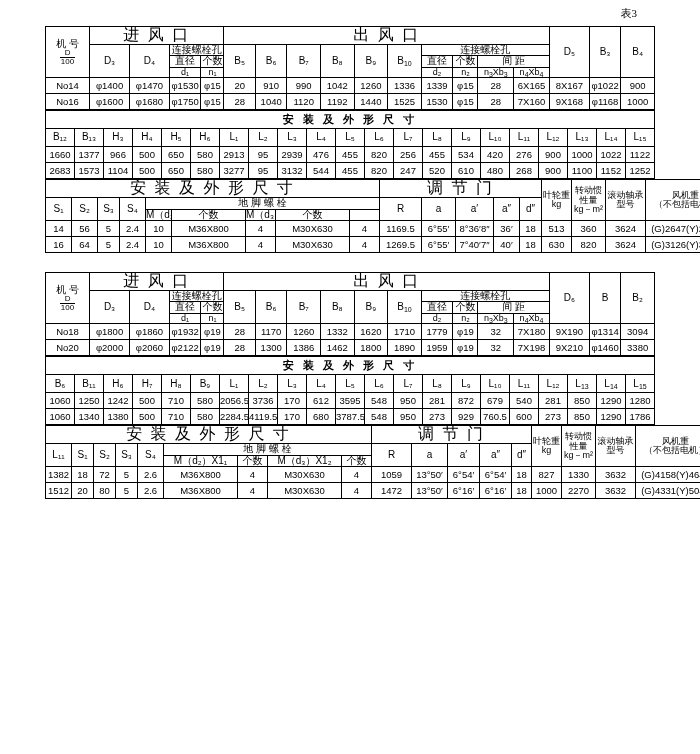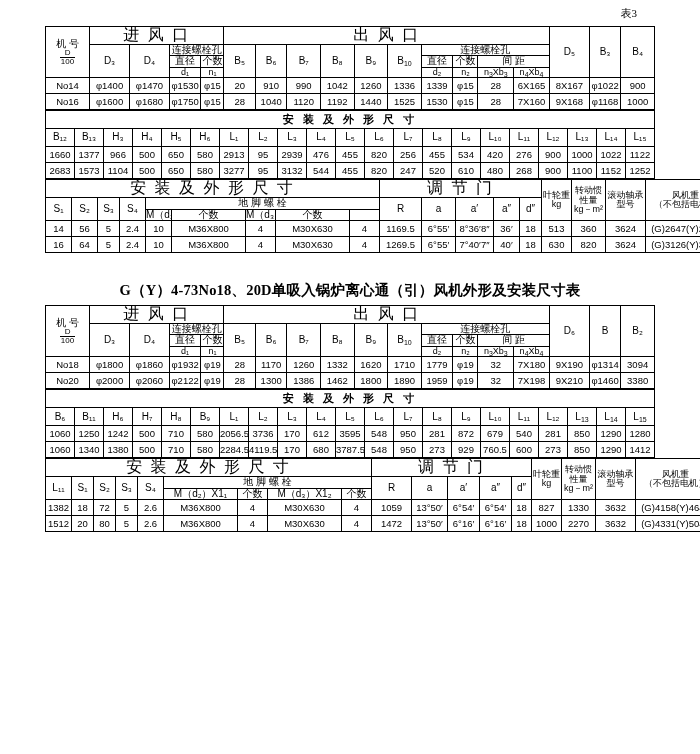--- a/index.html
+++ b/index.html
@@ -325,21 +325,20 @@
       <td>820</td>
       <td>3624</td>
       <td>(G)3126(Y)3459</td>
     </tr>
   </tbody>
       </table>
   </div>
 
   <div class="gap"></div>
 
-  <div class="title title2">G（Y）4-73No18、20D单吸入锅炉离心通（引）风机外形及安装尺寸表</div>
 
   <div class="tbl-wrap">
   <table>
     <colgroup>
       <col style="width:42px">
           <col style="width:38px">
           <col style="width:38px">
       <col style="width:30px">
           <col style="width:22px">
       <col style="width:30px">
@@ -505,21 +504,21 @@
       <td>3787.5</td>
       <td>548</td>
       <td>950</td>
       <td>273</td>
       <td>929</td>
       <td>760.5</td>
       <td>600</td>
       <td>273</td>
       <td>850</td>
       <td>1290</td>
-      <td>1412</td>
+      <td>1786</td>
     </tr>
   </tbody>
       </table>
   </div>
 
   <div class="sec">
   <table>
     <colgroup>
       <col style="width:26px">
           <col style="width:22px">

